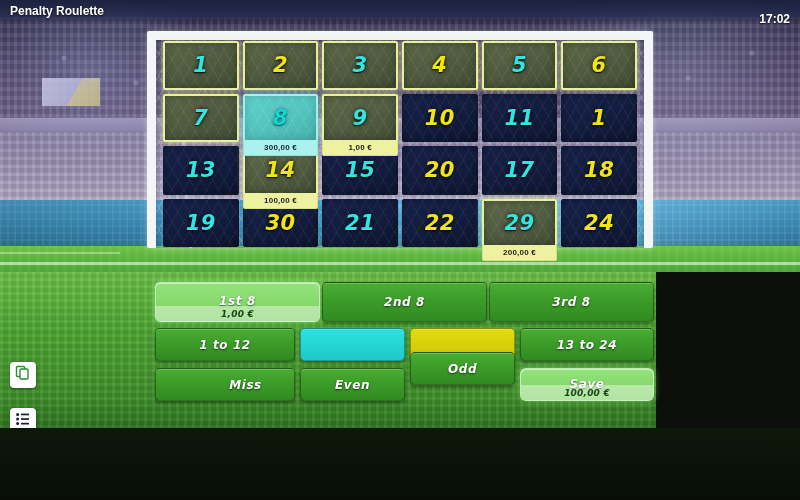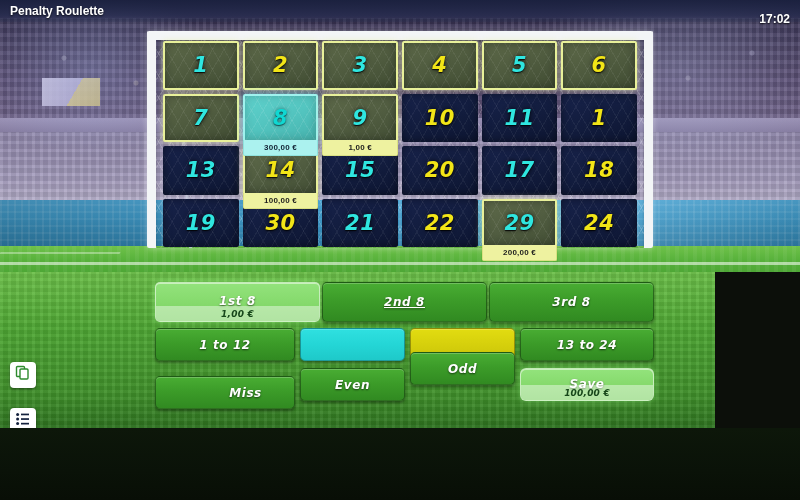--- a/index.html
+++ b/index.html
@@ -180,21 +180,21 @@
     text-shadow: none;
     border-radius: 0 0 2px 2px;
     z-index: 5;
     text-align: right;
   }
   .bet-banner.yellow { background: #eef2a0; border:1px solid #dbe183; border-top:none; }
   .bet-banner.cyan   { background: #abf2ef; border:1px solid #8fe2de; border-top:none; color:#123; }
 
   
   .betpanel {
-    position:absolute; left:0; top:272px; width:715px; height:156px;
+    position:absolute; left:0; top:272px; width:656px; height:156px;
     background:
       repeating-linear-gradient(90deg, rgba(255,255,255,.045) 0 3px, rgba(0,0,0,.05) 3px 8px),
       repeating-linear-gradient(0deg, rgba(255,255,255,.035) 0 3px, rgba(0,0,0,.05) 3px 7px),
       linear-gradient(180deg, #6cc049 0%, #4fa834 35%, #3f8f2a 80%, #2e7320 100%);
   }
 
   .btn-rows { position:absolute; left:0; top:0; width:800px; height:156px; }
   .btn {
     position:absolute;
     display:flex; flex-direction:column; align-items:center; justify-content:center;
@@ -372,35 +372,35 @@
         <span class="num">24</span>
       </div>
     </div>
 
   <div class="betpanel">
     <div class="btn-rows" id="btn-rows">
         <div class="btn active" style="left: 155px; top: 10px; width: 165px; height: 40px;">
           <span class="lbl">1st 8</span>
           <div class="amt">1,00 €</div>
         </div>
-        <div class="btn" style="left: 322px; top: 10px; width: 165px; height: 40px; text-decoration: underline;">
+        <div class="btn" style="left: 322px; top: 10px; width: 165px; height: 40px;">
           <span class="lbl">2nd 8</span>
         </div>
         <div class="btn" style="left: 489px; top: 10px; width: 165px; height: 40px; text-align: center;">
           <span class="lbl">3rd 8</span>
         </div>
         <div class="btn" style="left: 155px; top: 56px; width: 140px; height: 33px;">
           <span class="lbl">1 to 12</span>
         </div>
         <div class="btn swatch-cyan" style="left: 300px; top: 56px; width: 105px; height: 33px;"></div>
         <div class="btn swatch-yellow" style="left: 410px; top: 56px; width: 105px; height: 33px;"></div>
         <div class="btn" style="left: 520px; top: 56px; width: 134px; height: 33px;">
           <span class="lbl">13 to 24</span>
         </div>
-        <div class="btn" style="left: 155px; top: 104px; width: 140px; height: 33px; padding-left: 41px;">
+        <div class="btn" style="left: 155px; top: 96px; width: 140px; height: 33px; padding-left: 41px;">
           <span class="lbl">Miss</span>
         </div>
         <div class="btn" style="left: 300px; top: 96px; width: 105px; height: 33px;">
           <span class="lbl">Even</span>
         </div>
         <div class="btn" style="left: 410px; top: 80px; width: 105px; height: 33px;">
           <span class="lbl">Odd</span>
         </div>
         <div class="btn active" style="left: 520px; top: 96px; width: 134px; height: 33px; border-radius: 6px;">
           <span class="lbl">Save</span>

